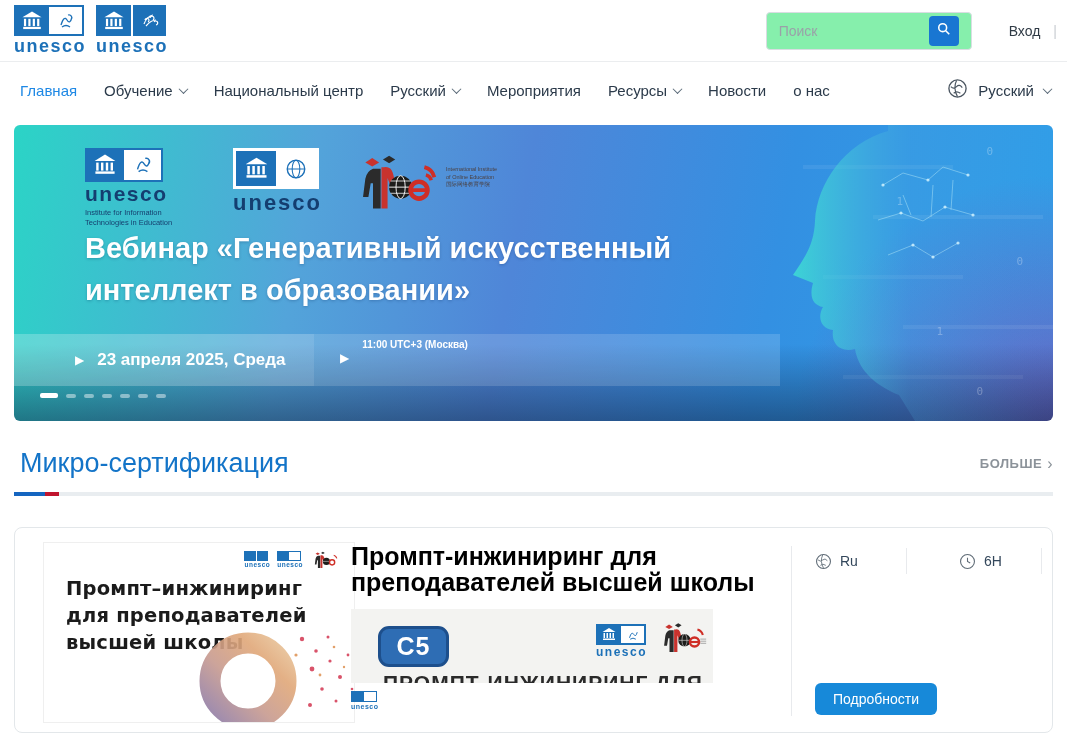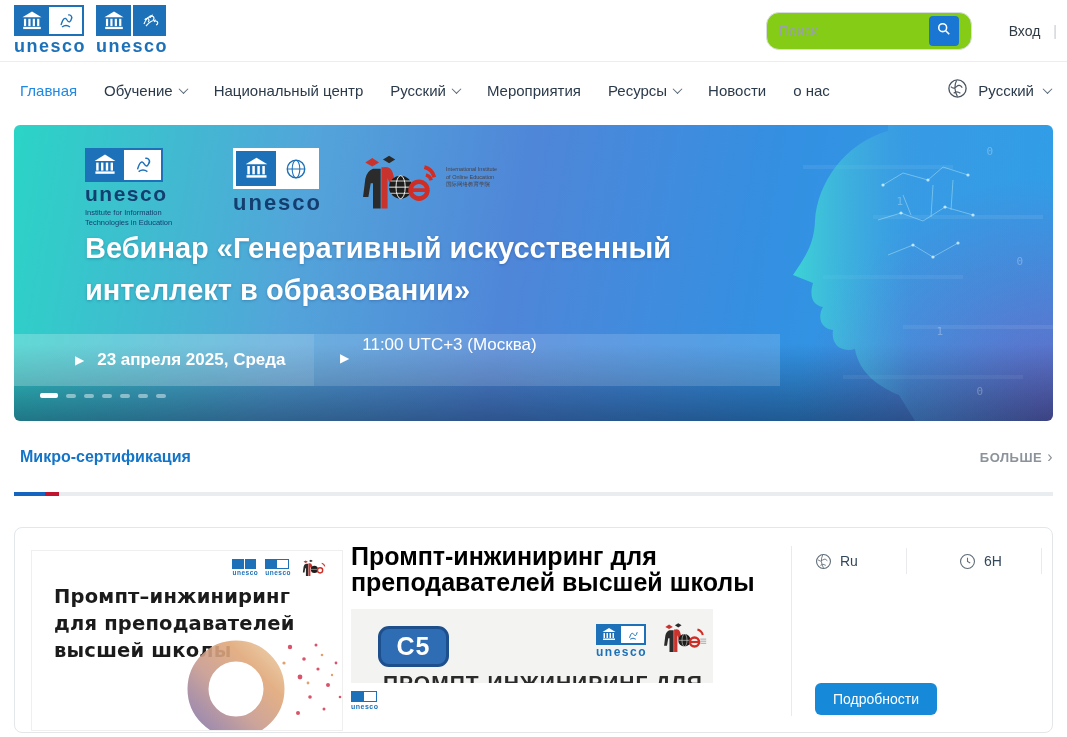--- a/index.html
+++ b/index.html
@@ -12,21 +12,21 @@
   .u-logo { display:flex; flex-direction:column; align-items:flex-start; cursor:pointer; }
   .u-row { display:flex; }
   .u-box { display:flex; align-items:center; justify-content:center; }
   .u-box.blue { background:#1d71b8; color:#fff; }
   .u-box.light { background:#fff; border:2px solid #1d71b8; border-left:none; color:#1d71b8; }
   .u-box.blue2 { background:#1d71b8; border-left:2px solid #fff; color:#fff; }
   .u--header .u-box { width:35px; height:31px; }
   .u--header .u-word { font-size:18px; }
   .u-word { font-weight:bold; color:#1d71b8; letter-spacing:1.5px; line-height:1.05; margin-top:1px; }
 
-  .search-wrap { margin-left:auto; width:206px; height:38px; border:1px solid #d9dde2; border-radius:13px; background:#84cc16; display:flex; align-items:center; padding:0 12px 0 0; }
+  .search-wrap { margin-left:auto; width:206px; height:38px; border:1px solid #d9dde2; border-radius:4px; background:#86efac; display:flex; align-items:center; padding:0 12px 0 0; }
   .search-input { border:none; outline:none; flex:1; min-width:0; padding:0 12px; font-size:14px; color:#333; font-family:inherit; background:transparent; }
   .search-input::placeholder { color:#9aa1a8; }
   .search-btn { width:30px; height:30px; background:#1976d2; border:none; border-radius:4px; color:#fff; display:flex; align-items:center; justify-content:center; cursor:pointer; flex:0 0 auto; }
   .login { margin-left:37px; font-size:14px; color:#2f3a45; text-decoration:none; cursor:pointer; }
   .header-sep { margin-left:13px; color:#c9cdd2; font-size:14px; }
 
   
   .nav { position:absolute; top:62px; left:0; width:100%; height:56px; display:flex; padding:0 16px 0 20px; gap:27px; background:#fff; }
   .nav-item { display:flex; align-items:center; gap:7px; font-size:15px; color:#2b3a4a; text-decoration:none; cursor:pointer; white-space:nowrap; }
   .nav-item.active { color:#1e88e5; }
@@ -55,39 +55,39 @@
   .iioe-lines { display:flex; flex-direction:column; gap:1px; margin-top:14px; }
   .iioe-lines span { font-size:5.5px; color:#4a3f3f; line-height:1.2; white-space:nowrap; }
 
   .hero-title { position:absolute; left:71px; top:102px; width:710px; color:#fff; font-size:29px; font-weight:bold; line-height:1.45; text-shadow:0 1px 3px rgba(0,30,80,.25); }
 
   .time-band { position:absolute; left:0; top:209px; width:766px; height:52px; background:rgba(255,255,255,.15); display:flex; color:#fff; }
   .date-block { width:300px; background:rgba(255,255,255,.10); display:flex; align-items:center; padding-left:61px; gap:13px; font-weight:bold; font-size:17px; white-space:nowrap; }
   .times-block { display:flex; gap:13px; margin-left:26px; padding-top:2px; }
   .times-block .play { margin-top:16px; }
   .play { font-size:12px; line-height:1; }
-  .times div { font-weight:normal; font-size:17px; line-height:18px; white-space:nowrap;text-align:right; }
+  .times div { font-weight:bold; font-size:10px; line-height:18px; white-space:nowrap;text-align:right; }
   .times .dim { color:#8d9ead; }
 
   .dots { position:absolute; left:26px; top:268px; display:flex; gap:8px; align-items:center; }
   .dot { width:10px; height:4px; border-radius:2px; background:rgba(255,255,255,.45); cursor:pointer; }
   .dot.active { width:18px; height:5px; background:#fff; }
 
   
   .section-head { position:absolute; top:448px; left:20px; width:1033px; display:flex; justify-content:space-between; align-items:center; }
-  .section-title { font-size:16px; font-weight:bold; color:#1374c8; }
+  .section-title { font-size:27px; font-weight:normal; color:#1374c8; }
   .more-link { font-size:13px; font-weight:bold; color:#8b9299; letter-spacing:.5px; text-decoration:none; cursor:pointer; display:flex; align-items:center; gap:5px; }
   .more-link .arr { font-size:16px; font-weight:normal; }
   .rule { position:absolute; top:492px; left:14px; width:1039px; height:4px; background:#e9edf0; }
   .rule-blue { position:absolute; left:0; top:0; width:31px; height:4px; background:#1565c0; }
   .rule-red { position:absolute; left:31px; top:0; width:14px; height:4px; background:#c0152e; }
 
   
   .card { position:absolute; top:527px; left:14px; width:1039px; height:206px; border:1px solid #e3e7ea; border-radius:8px; background:#fff; }
-  .cover { position:absolute; left:16px; top:14px; width:312px; height:181px; background:#fff; border:1px solid #efefef; overflow:hidden; cursor:pointer;margin-top:8px; }
+  .cover { position:absolute; left:28px; top:14px; width:312px; height:181px; background:#fff; border:1px solid #efefef; overflow:hidden; cursor:pointer; }
   .cover-logos { position:absolute; top:8px; right:14px; display:flex; gap:7px; align-items:flex-start; }
   .u--tiny .u-box { width:12px; height:10px; }
   .u--tiny .u-box.light { border-width:1px; }
   .u--tiny .u-box.blue2 { border-left-width:1px; }
   .u--tiny .u-word { font-size:6.5px; letter-spacing:.5px; }
   .cover-title { position:absolute; left:22px; top:32px; font-size:19.5px; font-weight:bold; color:#1b1b1b; line-height:27px; font-family:"DejaVu Sans","Liberation Sans",sans-serif; letter-spacing:.2px; }
 
   .mid-title { position:absolute; left:336px; top:15px; width:440px; font-size:25px; font-weight:bold; color:#000000; line-height:26px; }
   .preview { position:absolute; left:336px; top:81px; width:362px; height:74px; background:#f3f3f1; overflow:hidden; }
   .c5-badge { position:absolute; left:27px; top:17px; width:71px; height:41px; background:#2e6db4; border:3px solid #1d4f8c; border-radius:11px; color:#fff; display:flex; align-items:center; justify-content:center; font-size:25px; font-weight:bold; letter-spacing:1px; }

